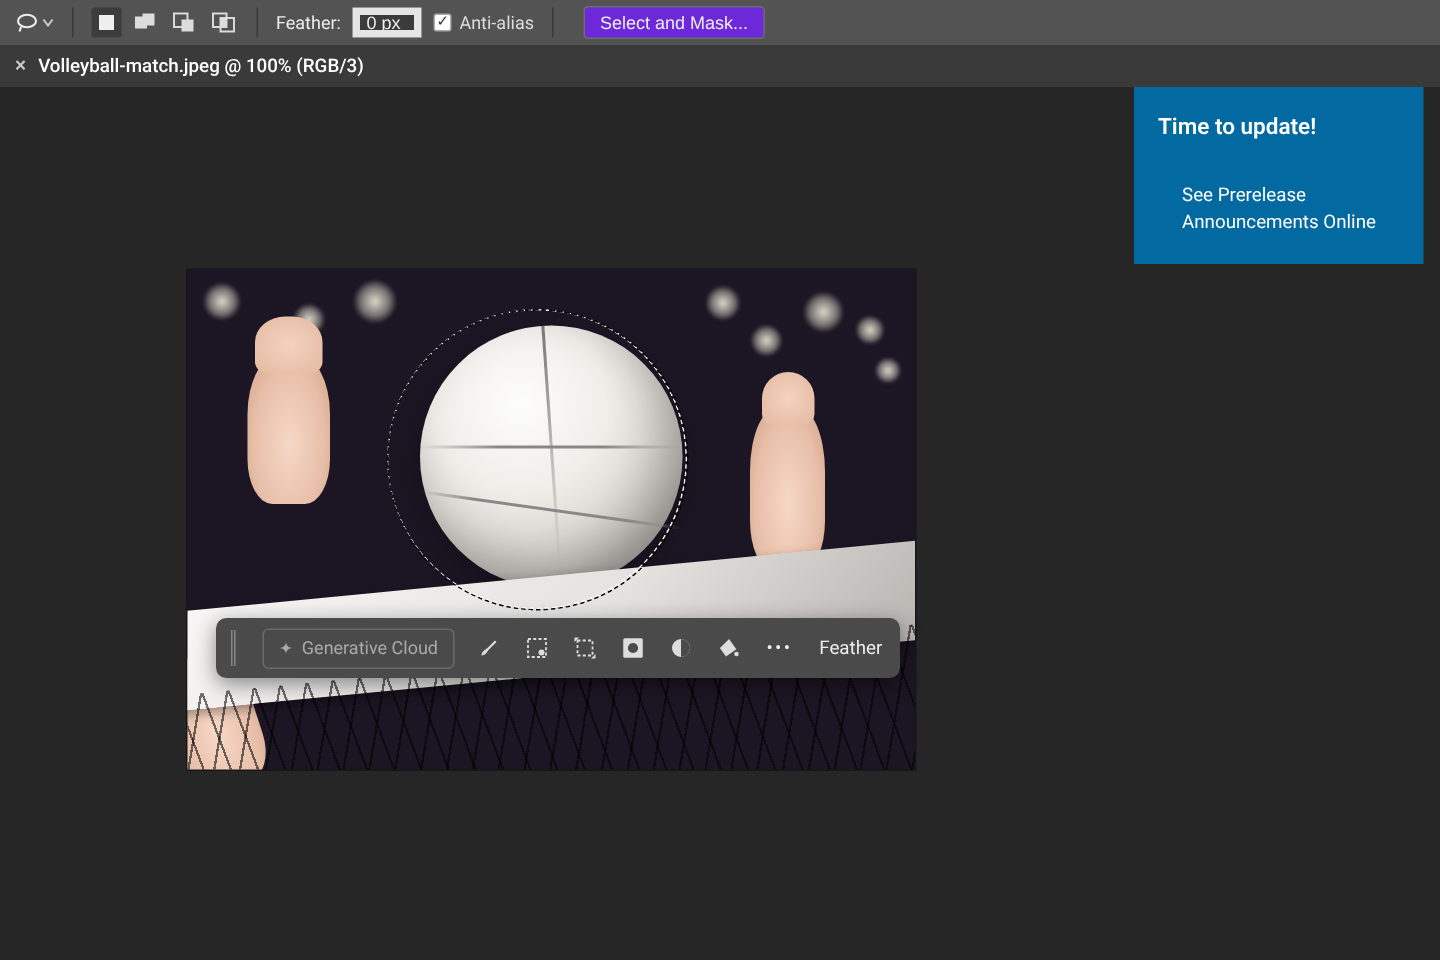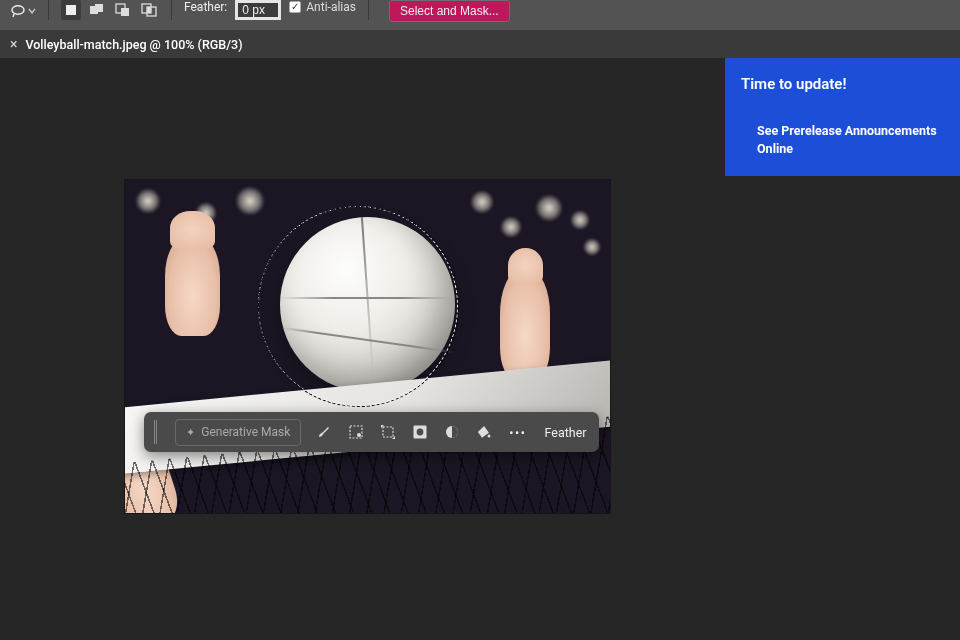--- a/index.html
+++ b/index.html
@@ -1,26 +1,26 @@
 <!DOCTYPE html>
 <html><head>
   <meta charset="utf-8">
   <style>
     * { margin:0; padding:0; box-sizing:border-box; }
     html,body { width:960px; height:640px; overflow:hidden; background:#262626; font-family:-apple-system,BlinkMacSystemFont,"Segoe UI",Roboto,sans-serif; }
-    .options-bar { height:30px; background:#535353; display:flex; align-items:flex-start; padding:0 10px; gap:8px; color:#ddd; font-size:12px; }
+    .options-bar { height:30px; background:#535353; display:flex; align-items:center; padding:0 10px; gap:8px; color:#ddd; font-size:12px; }
     .tool-group { display:flex; align-items:center; gap:6px; }
     .tool-group .lasso-btn { width:26px; height:22px; display:flex; align-items:center; justify-content:center; gap:2px;}
     .sw-btn { width:20px; height:20px; display:flex; align-items:center; justify-content:center; border-radius:2px; }
     .divider { width:1px; height:20px; background:#3a3a3a; margin:0 4px; }
     .feather-label { font-size:12px; color:#eee; }
-    .feather-input { width:46px; height:20px; background:#3b3b3b; border:3px solid #e5e5e5; color:#eee; font-size:12px; text-align:left; padding:0 4px; outline:none;}
+    .feather-input { width:46px; height:20px; background:#3b3b3b; border:5px solid #e5e5e5; color:#eee; font-size:12px; text-align:left; padding:0 4px; outline:none;}
     .checkbox { width:12px; height:12px; border:1px solid #aaa; border-radius:2px; display:inline-flex; align-items:center; justify-content:center; background:#fff;}
     .checkmark{color:#333;font-size:10px;line-height:1;}
-    .mask-btn { height:22px; padding:0 10px; border:1px solid #6d6d6d; background:#be185d; color:#eee; font-size:12px; border-radius:3px; display:flex; align-items:center; margin-left:8px;}
+    .mask-btn { height:22px; padding:0 10px; border:1px solid #6d6d6d; background:#6d28d9; color:#eee; font-size:12px; border-radius:3px; display:flex; align-items:center; margin-left:8px;}
     .tab-bar { height:28px; background:#3a3a3a; display:flex; align-items:center; }
     .tab { height:28px; padding:0 10px; display:flex; align-items:center; gap:8px; color:#fff; font-size:12.5px; font-weight:500; }
     .close-x { color:#ccc; font-size:14px; cursor:pointer;}
     .workspace { position:relative; width:960px; height:582px; background:#262626; }
     .canvas { position:absolute; left:125px; top:122px; width:485px; height:333px; background:#1c1624; overflow:hidden; box-shadow:0 0 0 1px rgba(0,0,0,.4);}
     .net-line{position:absolute;left:-10px;right:-10px;top:204px;height:66px;background:linear-gradient(135deg,#f8f7f6 0%,#e5e3e0 55%,#b6b3af 100%);transform:rotate(-5.5deg);box-shadow:0 3px 7px rgba(0,0,0,0.35);}
     .net-mesh{position:absolute;left:-10px;right:-10px;top:260px;height:110px;transform:rotate(-5.5deg);
       background-image:
         repeating-linear-gradient(75deg, rgba(0,0,0,0.55) 0 1.5px, transparent 1.5px 17px),
         repeating-linear-gradient(-75deg, rgba(0,0,0,0.55) 0 1.5px, transparent 1.5px 17px);
@@ -39,23 +39,23 @@
     .handL::before{content:"";position:absolute;left:5px;top:-25px;width:45px;height:38px;background:radial-gradient(#f3d3c0,#e5b9a1);border-radius:45% 45% 20% 20%;}
     .handR{left:375px;top:90px;width:50px;height:110px;}
     .handR::before{content:"";position:absolute;left:8px;top:-22px;width:35px;height:35px;background:radial-gradient(#f3d3c0,#e5b9a1);border-radius:50% 50% 20% 20%;}
     .handBL{left:-12px;top:256px;width:58px;height:90px;transform:rotate(-18deg);}
     .ctx-bar{position:absolute;left:144px;top:354px;height:40px;border-radius:7px;background:#4a4a4a;display:flex;align-items:center;padding:0 10px;gap:14px;box-shadow:0 4px 14px rgba(0,0,0,0.45);z-index:20;color:#ddd;}
     .ctx-handle{width:3px;height:24px;border-left:1px solid #888;border-right:1px solid #888;margin-right:4px;}
     .gen-fill{height:27px;padding:0 10px;border:1px solid #6a6a6a;border-radius:4px;display:flex;align-items:center;gap:6px;font-size:12px;color:#aaa;}
     .sparkle{font-size:11px;}
     .ctx-ic{width:18px;height:18px;display:flex;align-items:center;justify-content:center;}
     .ctx-txt{font-size:12.5px;color:#eee;padding:0 2px;}
-    .notif{position:absolute;right:0;top:0;width:235px;background:#1d4ed8;color:#fff;padding:16px 16px 18px;font-size:12.5px;line-height:1.45;z-index:50;}
+    .notif{position:absolute;right:11px;top:0;width:193px;background:#0369a1;color:#fff;padding:16px 16px 18px;font-size:12.5px;line-height:1.45;z-index:50;}
     .notif h3{font-size:15px;font-weight:600;margin-bottom:12px;}
-    .notif-link{margin-top:26px;padding-left:16px;font-weight:700;}
+    .notif-link{margin-top:26px;padding-left:16px;font-weight:400;}
     svg{display:block;}
   </style>
 </head>
 <body>
 
 <div class="options-bar">
   <div class="tool-group">
     <div class="lasso-btn">
       <svg width="16" height="14" viewBox="0 0 16 14">
           <ellipse cx="8" cy="6" rx="6" ry="4.2" fill="none" stroke="#eee" stroke-width="1.4"></ellipse>
@@ -138,21 +138,21 @@
     <div class="net-line"></div>
     <div class="net-mesh"></div>
 
     <div class="marching"></div>
   </div>
 
   <div class="ctx-bar">
     <div class="ctx-handle"></div>
     <div class="gen-fill">
       <span class="sparkle">✦</span>
-      <span>Generative Mask</span>
+      <span>Generative Cloud</span>
     </div>
     <div class="ctx-ic">
       <svg width="16" height="16">
           <path d="M3 13 C3 10 6 9 7 8 L12 3 L13 4 L8 9 C7 10 6 13 3 13Z" fill="#ddd"></path>
         </svg>
     </div>
     <div class="ctx-ic">
       <svg width="16" height="16">
           <rect x="2" y="2" width="12" height="12" fill="none" stroke="#ddd" stroke-width="1.2" stroke-dasharray="2 1.5"></rect>
           <circle cx="11" cy="11" r="2" fill="#ddd"></circle>

